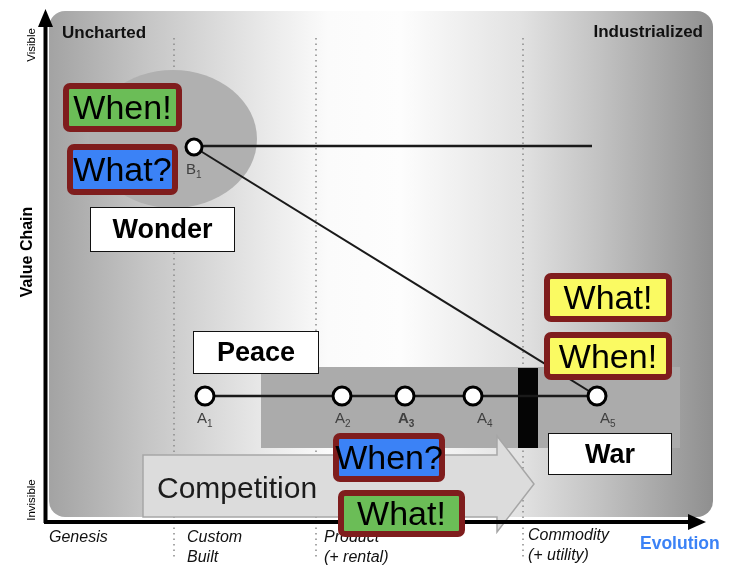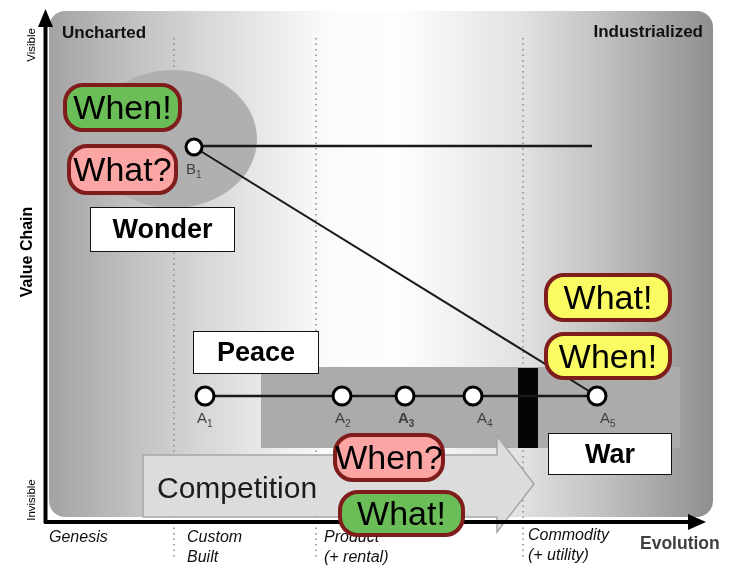--- a/index.html
+++ b/index.html
@@ -16,37 +16,37 @@
   svg{position:absolute;left:0;top:0;}
   .abs{position:absolute;}
   .rot{position:absolute;white-space:nowrap;transform:translate(-50%,-50%) rotate(-90deg);}
   .region-label{font-weight:bold;font-size:17px;color:#111;}
   .phase-box{
     position:absolute;background:#ffffff;border:1.5px solid #111;
     display:flex;align-items:center;justify-content:center;
     font-weight:bold;font-size:27px;color:#000;
   }
   .callout{
-    position:absolute;border:4px solid #7f1d1d;border-radius:20px;
+    position:absolute;border:6px solid #7f1d1d;border-radius:7px;
     display:flex;align-items:center;justify-content:center;
     font-size:34px;color:#000;box-sizing:border-box;
   }
   .tone-green{background:#6bbd57;}
-  .tone-red{background:#fca5a5;}
+  .tone-red{background:#3b82f6;}
   .tone-yellow{background:#fafa62;}
   .ptlabel{position:absolute;font-size:15px;color:#404040;}
   .ptlabel sub{font-size:10px;}
   .stage-label{
     position:absolute;font-style:italic;font-size:16px;line-height:20px;color:#111;
   }
   .stage-label span{display:block;}
   #competition-label{
     position:absolute;left:157px;top:471px;font-size:30px;color:#1c1c1c;
   }
-  #evolution-label{position:absolute;left:640px;top:533px;font-weight:bold;font-size:17.5px;color:#404040;}
+  #evolution-label{position:absolute;left:640px;top:533px;font-weight:bold;font-size:17.5px;color:#3b82f6;}
   #value-chain-label{font-weight:bold;font-size:16px;color:#000;}
   .vis-label{font-size:11.5px;color:#000;}
 </style>
 </head>
 <body>
 
 <div id="stage">
 
   <div id="plotbg"></div>
 

